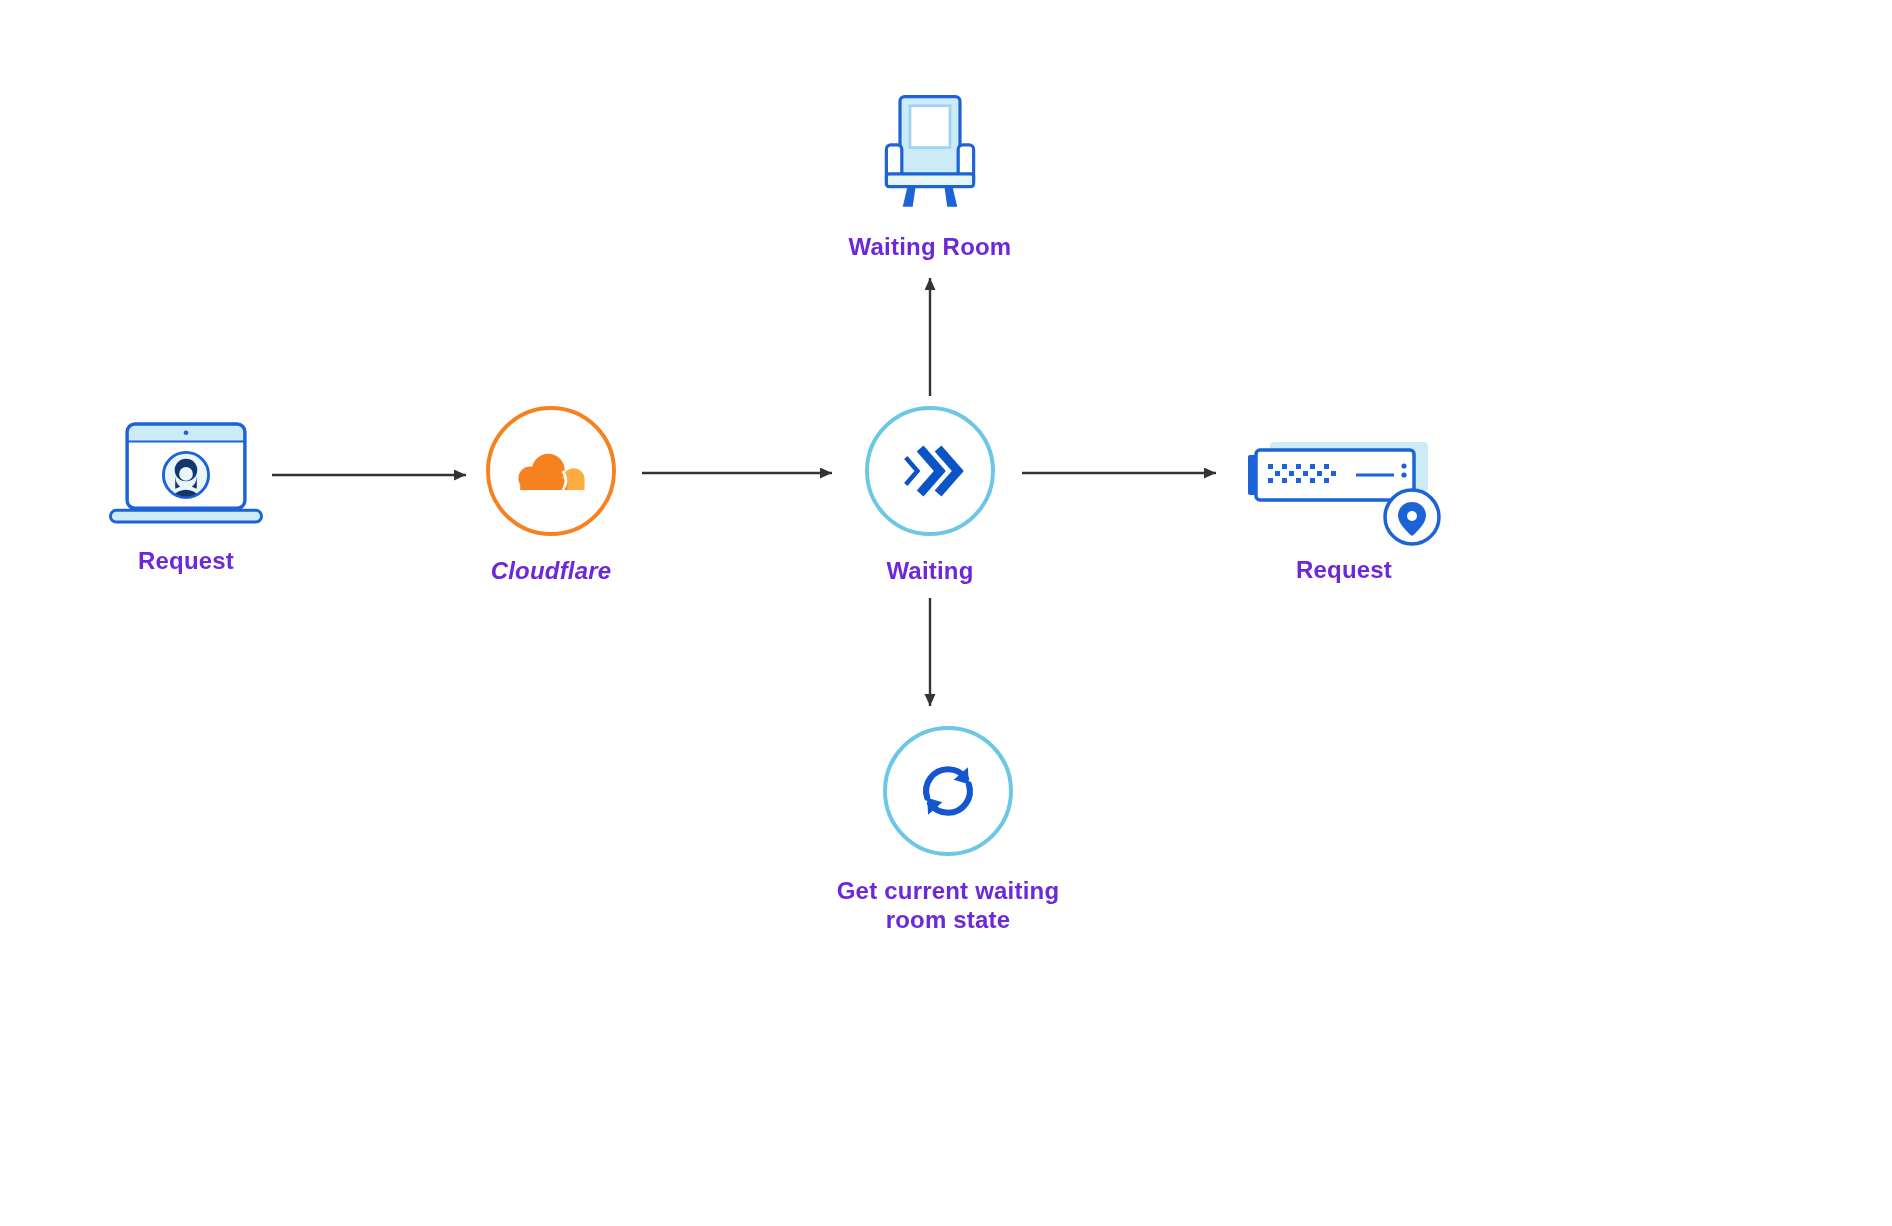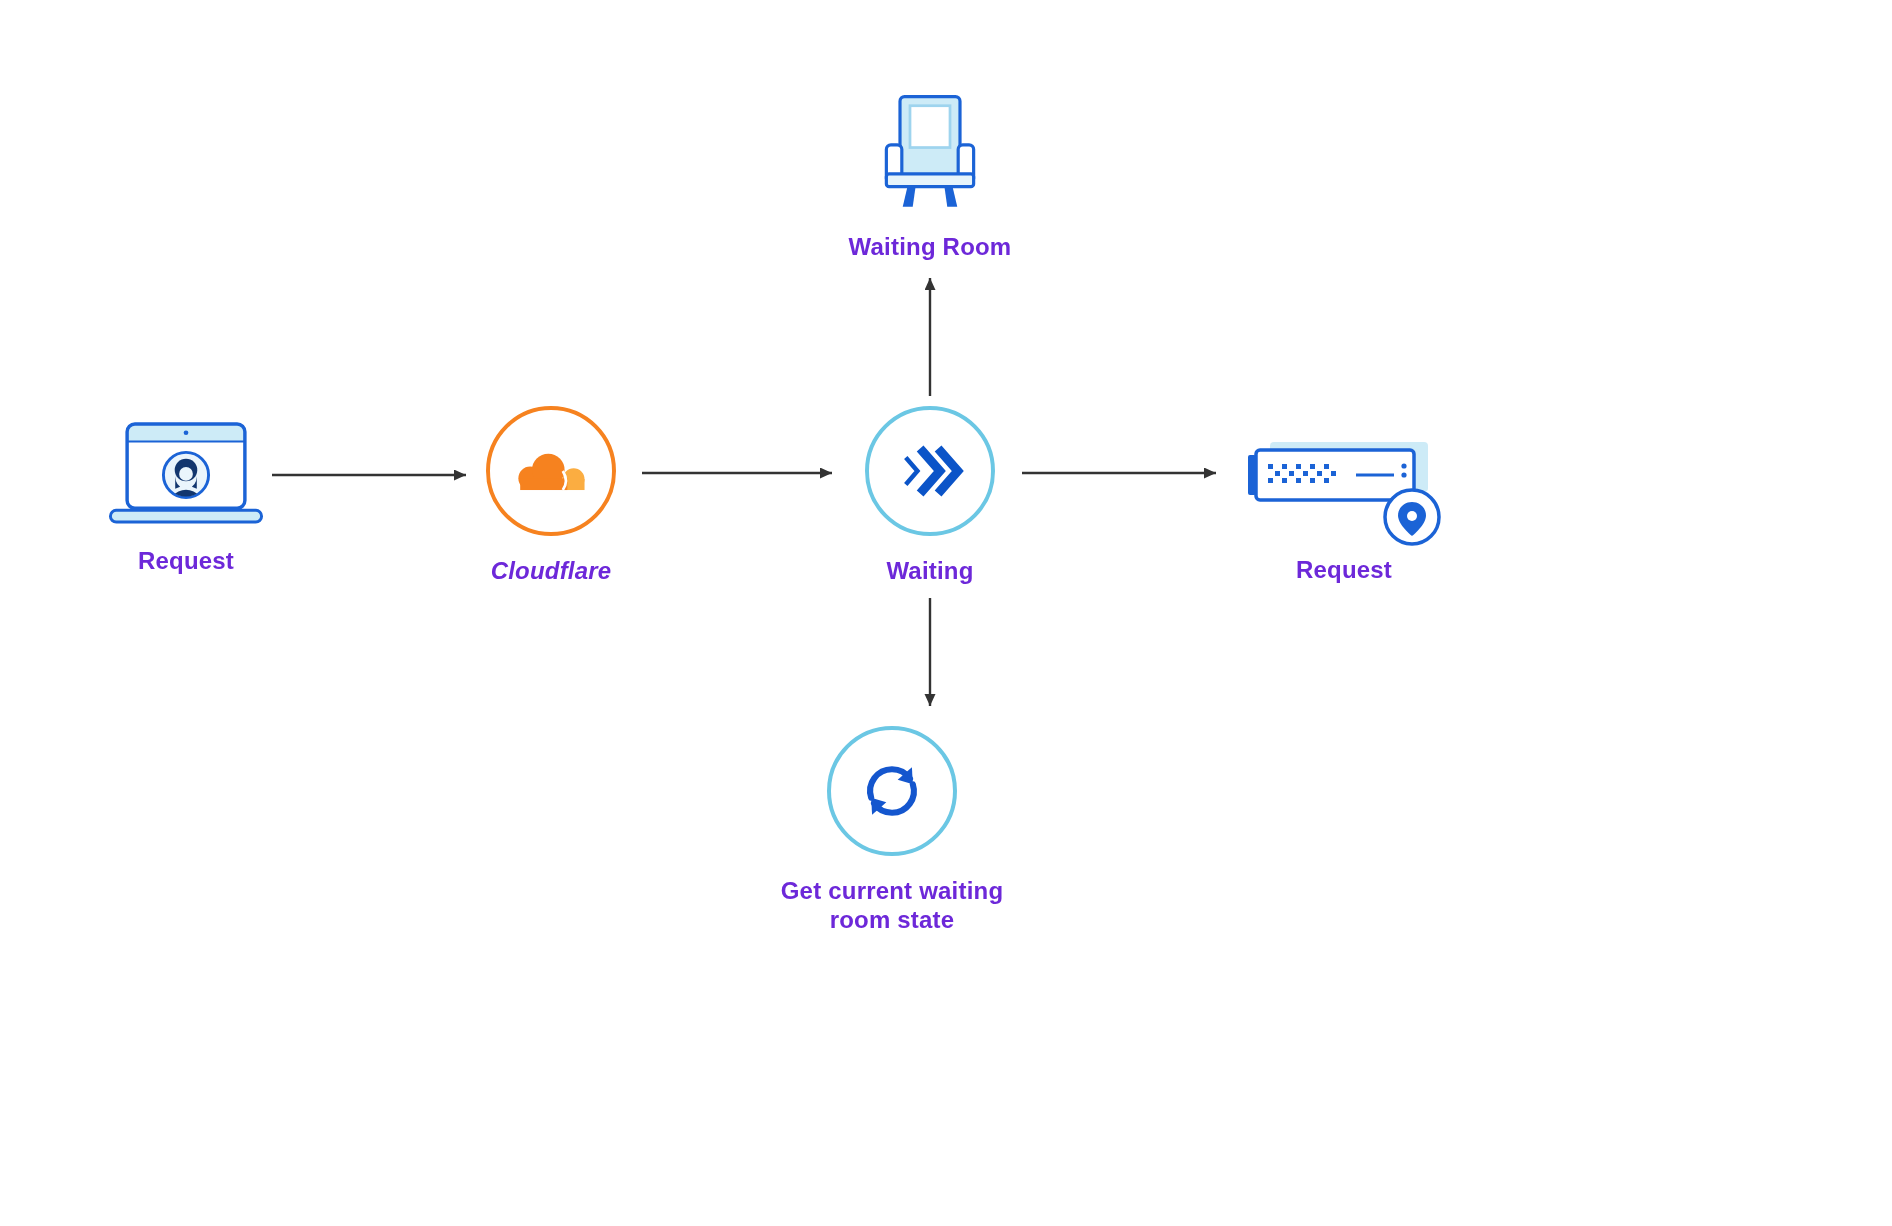--- a/index.html
+++ b/index.html
@@ -153,21 +153,21 @@
         <g>
           <circle cx="168" cy="80" r="27" fill="#ffffff" stroke="#1B63D6" stroke-width="3.5"></circle>
           <path d="M168,65 c-8,0 -14,6 -14,13.5 c0,9.5 14,20.5 14,20.5 s14,-11 14,-20.5 C182,71 176,65 168,65 Z" fill="#1B63D6"></path>
           <circle cx="168" cy="79" r="5" fill="#ffffff"></circle>
         </g>
       </svg>
     </span>
     <div class="node-label" style="margin-top:2px;">Request</div>
   </div>
 
-  <div class="node" style="left:776px; top:726px; width:232px;">
+  <div class="node" style="left:832px; top:726px; width:232px;">
     <div class="ring ring-cyan">
       <svg width="72" height="72" viewBox="0 0 76 76">
         <path d="M16,45 A23,23 0 0 1 38,15 A23,23 0 0 1 57,25" fill="none" stroke="#1456CE" stroke-width="6.5" stroke-linecap="round"></path>
         <path d="M59,13 L60,31 L44,26 Z" fill="#1456CE"></path>
         <path d="M60,31 A23,23 0 0 1 38,61 A23,23 0 0 1 19,51" fill="none" stroke="#1456CE" stroke-width="6.5" stroke-linecap="round"></path>
         <path d="M17,63 L16,45 L32,50 Z" fill="#1456CE"></path>
       </svg>
     </div>
     <div class="node-label mt20">Get current waiting room state</div>
   </div>

